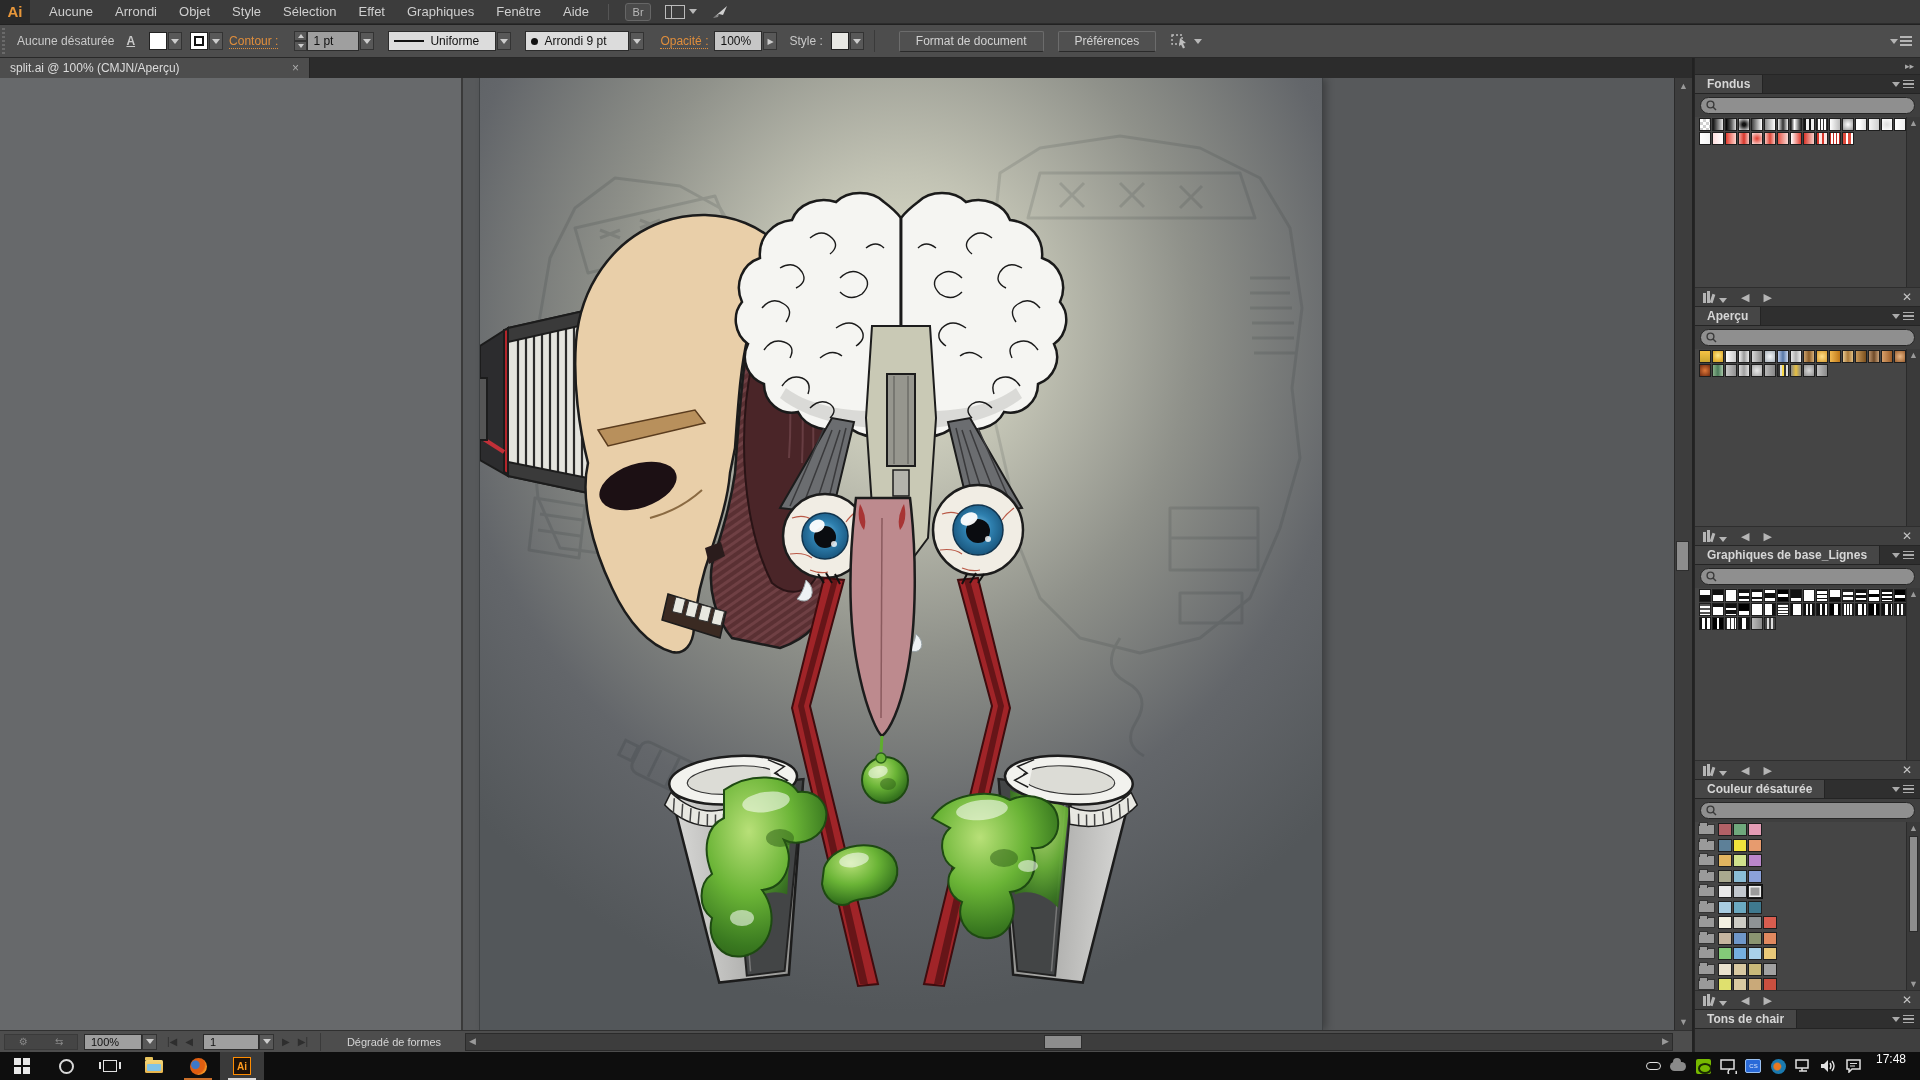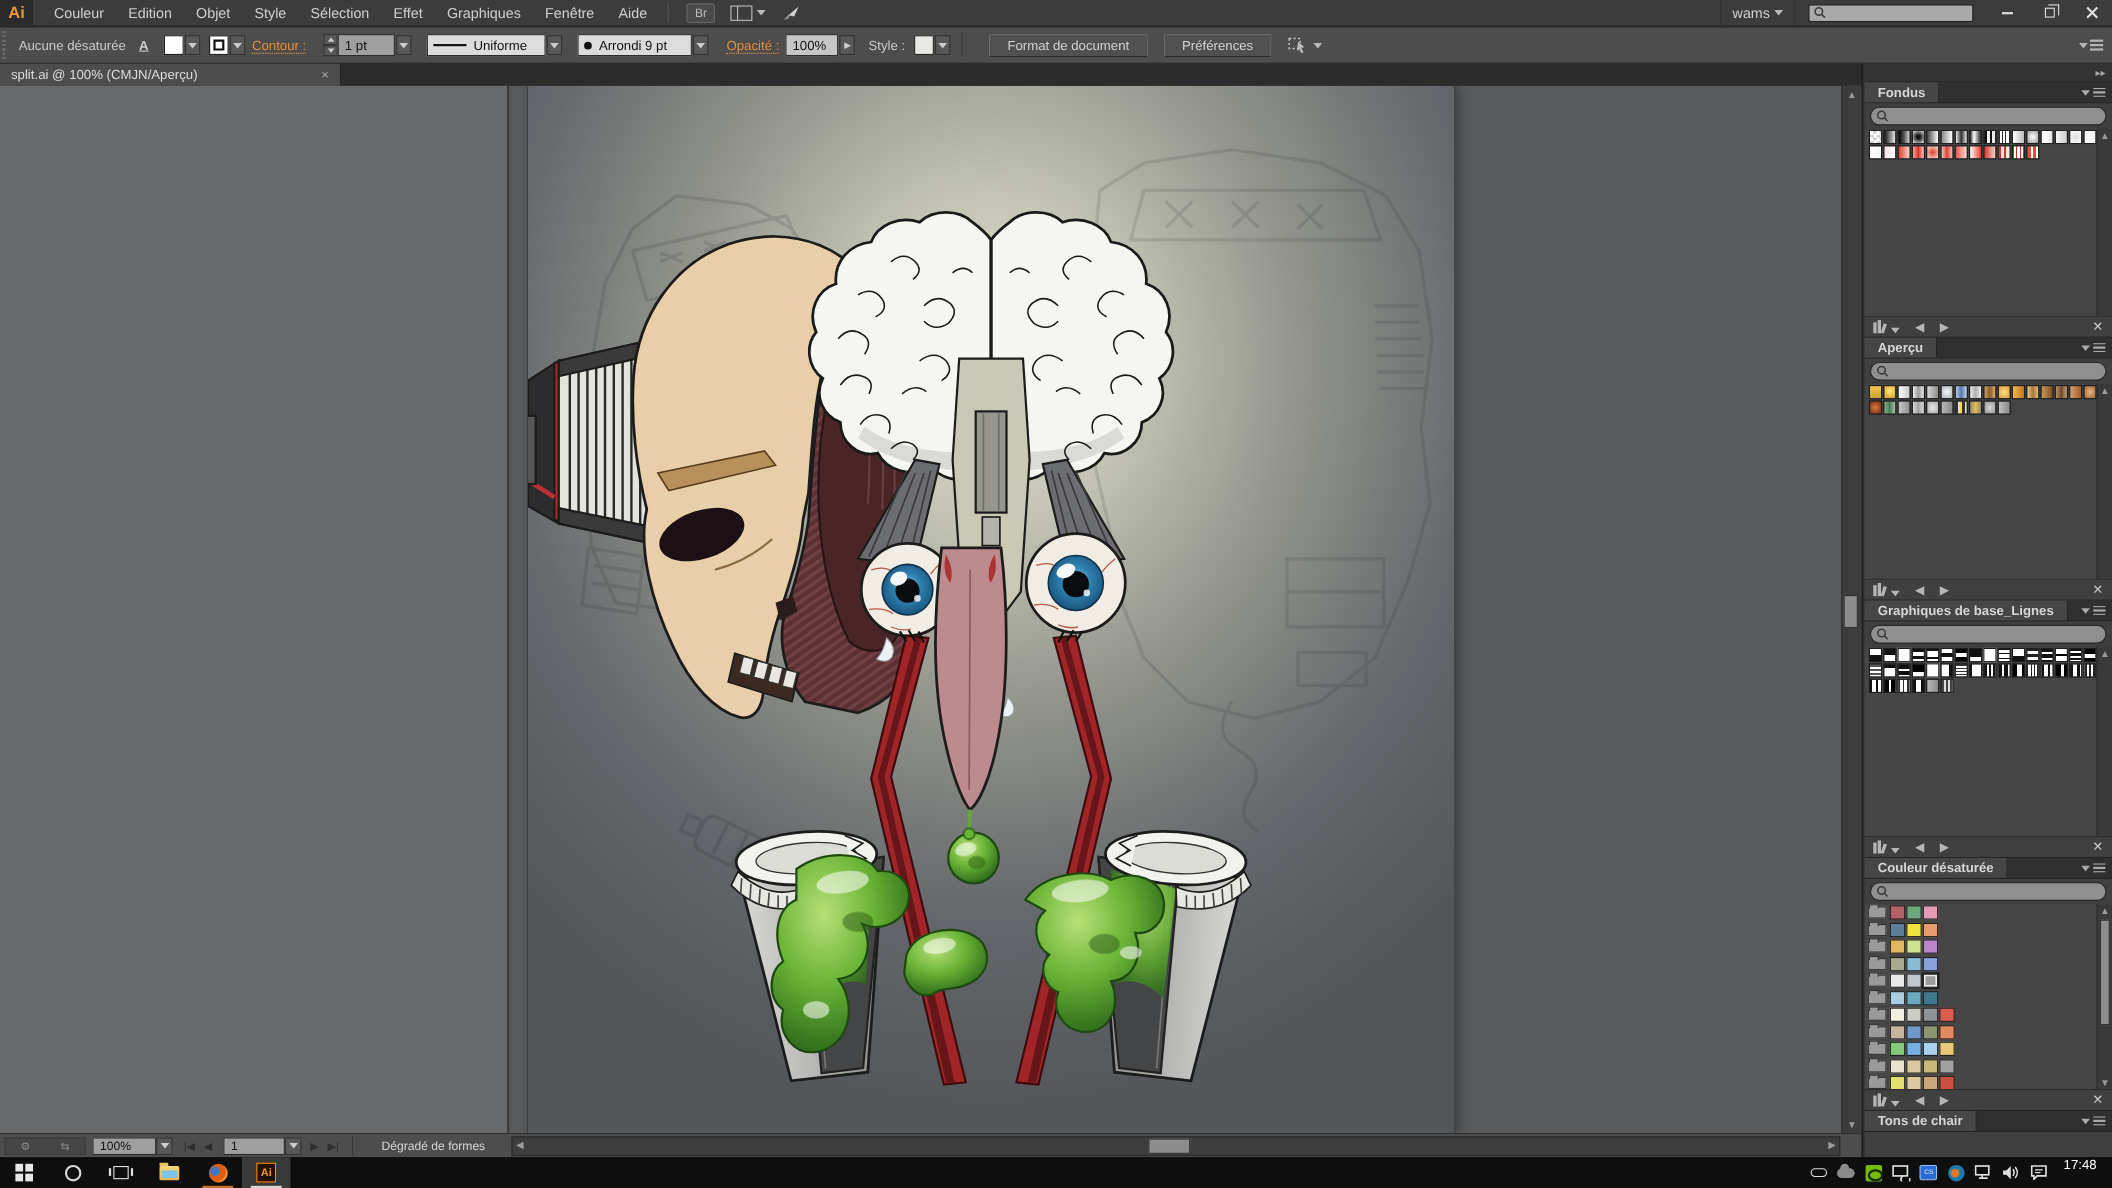--- a/index.html
+++ b/index.html
@@ -147,62 +147,41 @@
     color:#dce8ff; font-size:6px; display:flex; align-items:center; justify-content:center;}
   .ringapp { width:15px; height:15px; border-radius:50%;
     background:radial-gradient(circle at 42% 50%, #e87820 0 28%, #1a7ab0 40% 75%, #5ec8e8 100%);}
   .clock { font-size:12px; color:#fff; margin:0 14px 0 10px;}
 </style>
 </head>
 <body>
 
 <div id="menubar">
   <div id="ai-logo">Ai</div>
-  <div class="menu-item">Couleur</div>
-  <div class="menu-item">Edition</div>
+  <div class="menu-item">Aucune</div>
+  <div class="menu-item">Arrondi</div>
   <div class="menu-item">Objet</div>
   <div class="menu-item">Style</div>
   <div class="menu-item">Sélection</div>
   <div class="menu-item">Effet</div>
   <div class="menu-item">Graphiques</div>
   <div class="menu-item">Fenêtre</div>
   <div class="menu-item">Aide</div>
   <div class="mb-sep"></div>
   <div class="br-btn">Br</div>
   <div style="display:flex;align-items:center;">
     <div class="ws-icon">
         <span></span>
       </div>
     <span class="caret"></span>
   </div>
   <svg id="rocket" width="20" height="16" viewBox="0 0 20 16">
     <path d="M2,14 L16,2 L12,11 L8,10 Z" fill="#cfcfcf"></path>
       <path d="M2,14 L8,10 L7,13 Z" fill="#8a8a8a"></path>
   </svg>
-  <div id="mb-right">
-    <div id="user-menu">
-      <span>wams</span>
-      <span class="caret"></span>
-    </div>
-    <div id="search-box">
-      <svg width="11" height="11" viewBox="0 0 11 11">
-        <circle cx="4.5" cy="4.5" r="3.4" fill="none" stroke="#3a3a3a" stroke-width="1.4"></circle>
-        <line x1="7" y1="7" x2="10" y2="10" stroke="#3a3a3a" stroke-width="1.4"></line>
-      </svg>
-    </div>
-    <div class="winbtn">
-        <div class="minbar"></div>
-      </div>
-    <div class="winbtn">
-        <div class="restore-sq"></div>
-      </div>
-    <div class="winbtn">
-        <div class="xglyph"></div>
-      </div>
-  </div>
 </div>
 
 <div id="controlbar">
   <div id="grip"></div>
   <span class="cb-label">Aucune désaturée</span>
   <span class="cb-label" style="text-decoration:underline;font-weight:bold;color:#c9c9c9;">A</span>
   <div class="swbox"></div>
   <div class="dd-btn">
       <span class="caret"></span>
     </div>

